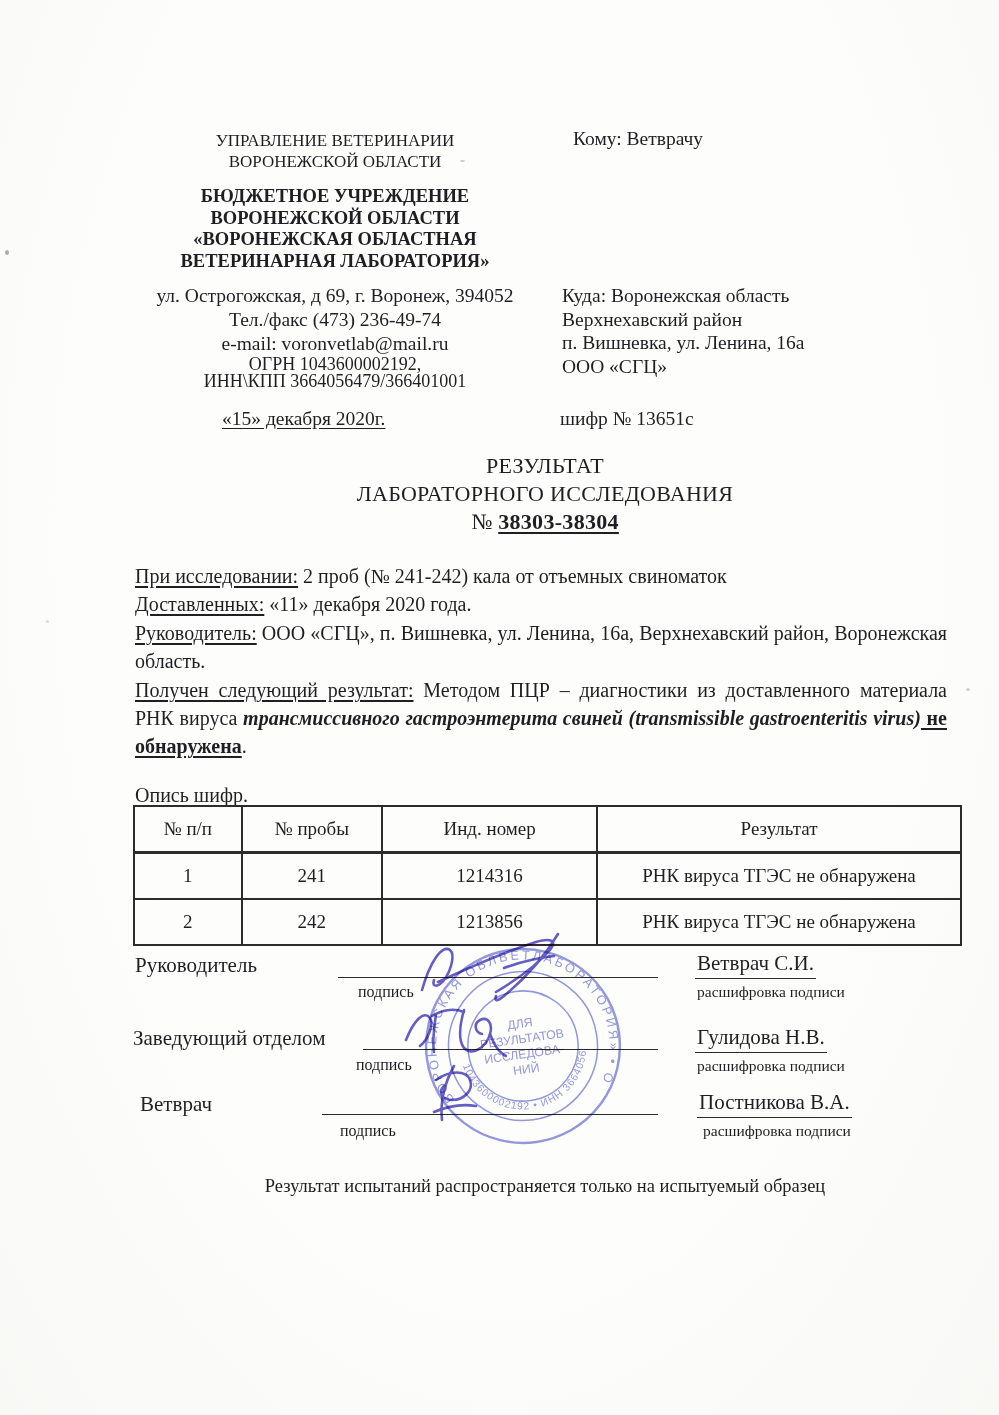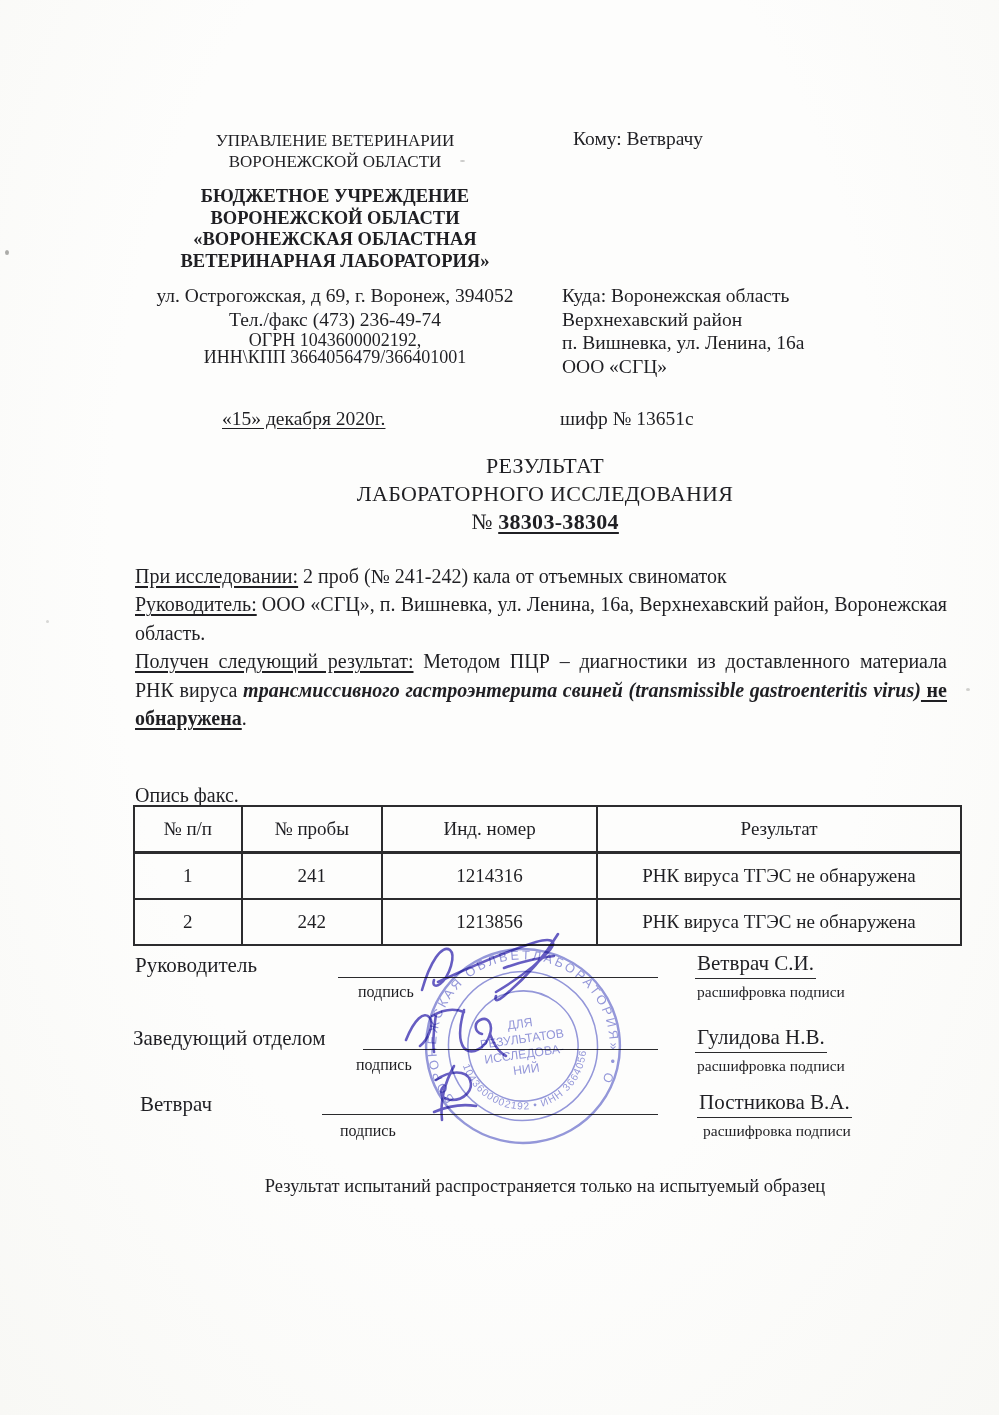--- a/index.html
+++ b/index.html
@@ -73,20 +73,21 @@
   <div class="abs org center">
     <div>БЮДЖЕТНОЕ УЧРЕЖДЕНИЕ</div>
     <div>ВОРОНЕЖСКОЙ ОБЛАСТИ</div>
     <div>«ВОРОНЕЖСКАЯ ОБЛАСТНАЯ</div>
     <div>ВЕТЕРИНАРНАЯ ЛАБОРАТОРИЯ»</div>
   </div>
 
   <div class="abs addr center">
     <div>ул. Острогожская, д 69, г. Воронеж, 394052</div>
     <div>Тел./факс  (473) 236-49-74</div>
+    <div>e-mail: voronvetlab@mail.ru</div>
     <div class="fine">ОГРН 1043600002192,</div>
     <div class="fine">ИНН\КПП 3664056479/366401001</div>
   </div>
 
   <div class="abs dest">
     <div>Куда: Воронежская область</div>
     <div>Верхнехавский район</div>
     <div>п. Вишневка, ул. Ленина, 16а</div>
     <div>ООО «СГЦ»</div>
   </div>
@@ -95,25 +96,26 @@
   <div class="abs cipher">шифр № 13651с</div>
 
   <div class="abs title center">
     <div>РЕЗУЛЬТАТ</div>
     <div>ЛАБОРАТОРНОГО ИССЛЕДОВАНИЯ</div>
     <div><span>№ </span><span class="num u">38303-38304</span></div>
   </div>
 
   <div class="abs body-text">
     <p><span class="u">При исследовании:</span><span> 2 проб (№ 241-242) кала от отъемных свиноматок</span></p>
+    <p><span class="u">Доставленных:</span><span> «11» декабря 2020 года.</span></p>
     <p><span class="u">Руководитель:</span><span> ООО «СГЦ», п. Вишневка, ул. Ленина, 16а, Верхнехавский район, Воронежская область.</span></p>
     <p><span class="u">Получен следующий результат:</span><span> Методом ПЦР – диагностики из доставленного материала РНК вируса </span><span class="bi">трансмиссивного гастроэнтерита свиней (transmissible gastroenteritis virus)</span><span class="b u"> не обнаружена</span><span>.</span></p>
   </div>
 
-  <div class="abs inv-label">Опись факс.</div>
+  <div class="abs inv-label">Опись шифр.</div>
   <table class="samples">
     <thead>
       <tr>
         <th class="col1">№ п/п</th>
         <th class="col2">№ пробы</th>
         <th class="col3">Инд. номер</th>
         <th class="col4">Результат</th>
       </tr>
     </thead>
     <tbody>

